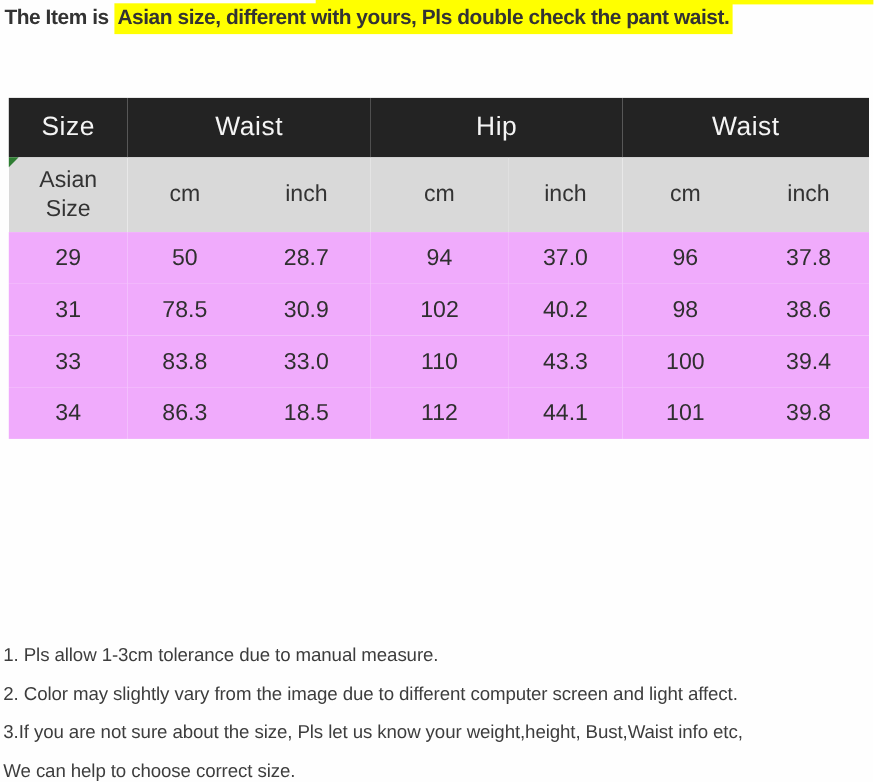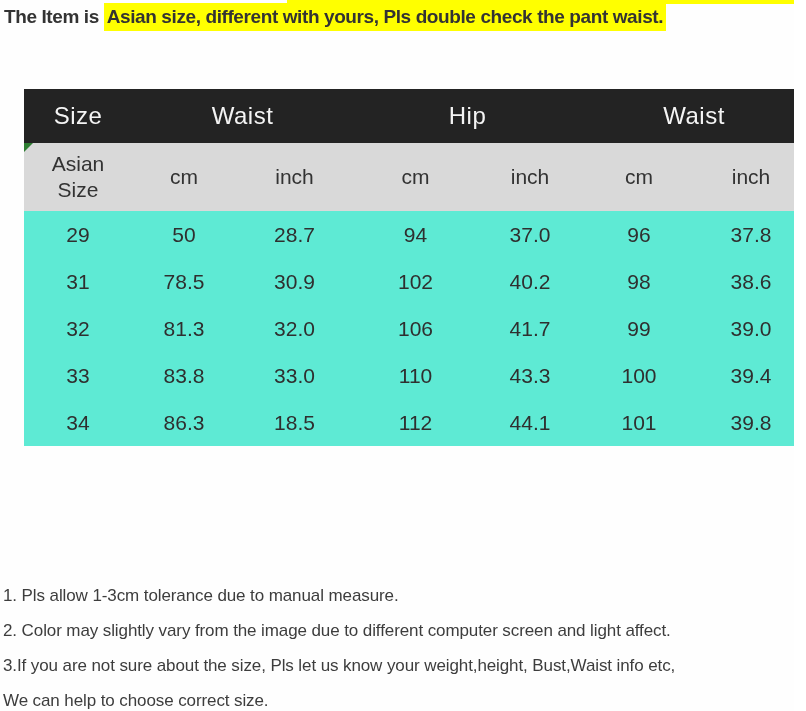--- a/index.html
+++ b/index.html
@@ -33,21 +33,21 @@
     white-space: nowrap;
   }
   .banner .hl {
     background: #ffff00;
     padding: 3px 3px 4px 3px;
   }
 
   
   table.size-chart {
     position: absolute;
-    top: 89px; left: 24px;
+    top: 89px; left: 8px;
     width: 782px;
     border-collapse: collapse;
     table-layout: fixed;
   }
   table.size-chart th, table.size-chart td {
     text-align: center;
     vertical-align: middle;
     font-weight: normal;
     border: none;
   }
@@ -74,21 +74,21 @@
     position: absolute;
     top: 0; left: 0;
     width: 0; height: 0;
     border-top: 9px solid #2e7d32;
     border-right: 9px solid transparent;
   }
   tr.data-row td {
     height: 47px;
     color: #2f2f2f;
     font-size: 21px;
-    background: #5eead4;
+    background: #f0abfc;
   }
 
   
   .notes {
     position: absolute;
     top: 578px; left: 3px;
     width: 803px;
     font-size: 17px;
     letter-spacing: -0.1px;
     color: #3d3d3d;
@@ -148,29 +148,20 @@
       <tr class="data-row">
         <td>31</td>
         <td>78.5</td>
         <td>30.9</td>
         <td>102</td>
         <td>40.2</td>
         <td>98</td>
         <td>38.6</td>
       </tr>
       <tr class="data-row">
-        <td>32</td>
-        <td>81.3</td>
-        <td>32.0</td>
-        <td>106</td>
-        <td>41.7</td>
-        <td>99</td>
-        <td>39.0</td>
-      </tr>
-      <tr class="data-row">
         <td>33</td>
         <td>83.8</td>
         <td>33.0</td>
         <td>110</td>
         <td>43.3</td>
         <td>100</td>
         <td>39.4</td>
       </tr>
       <tr class="data-row">
         <td>34</td>

